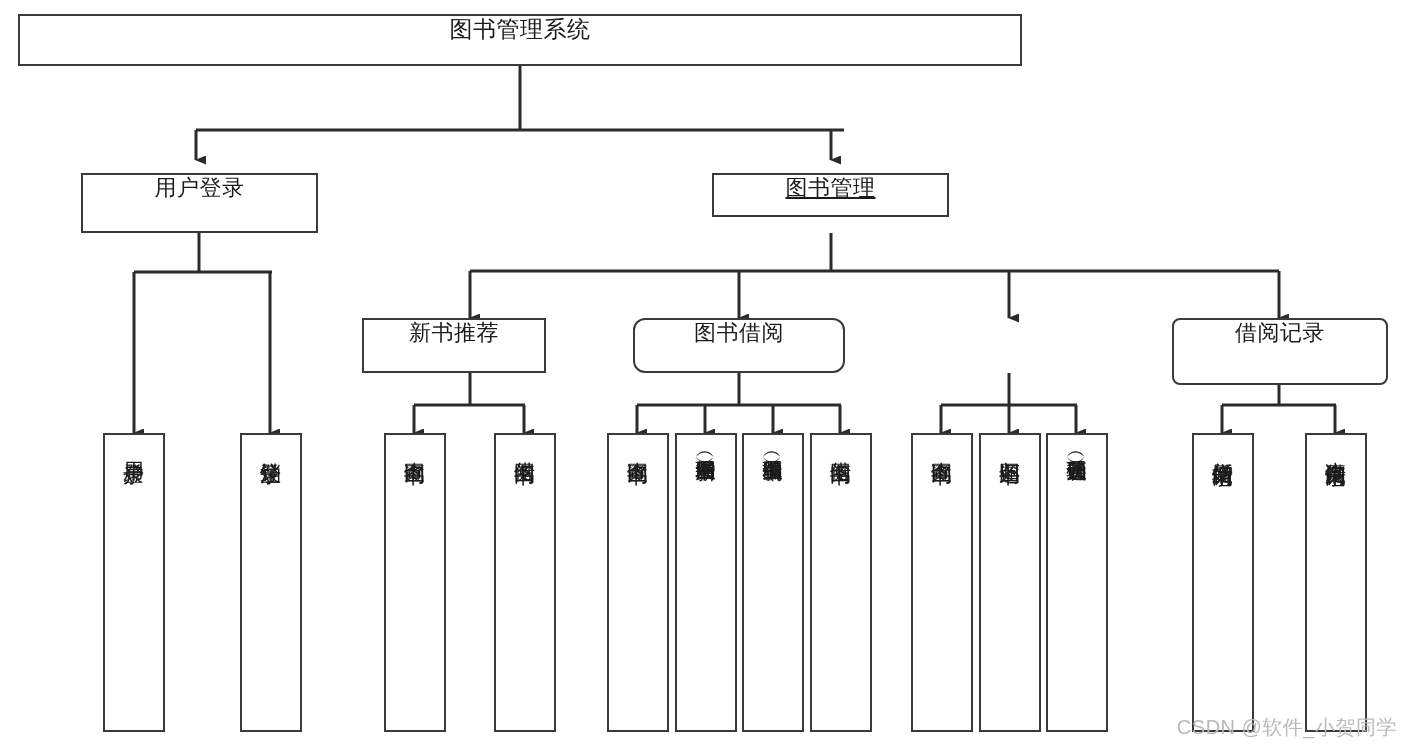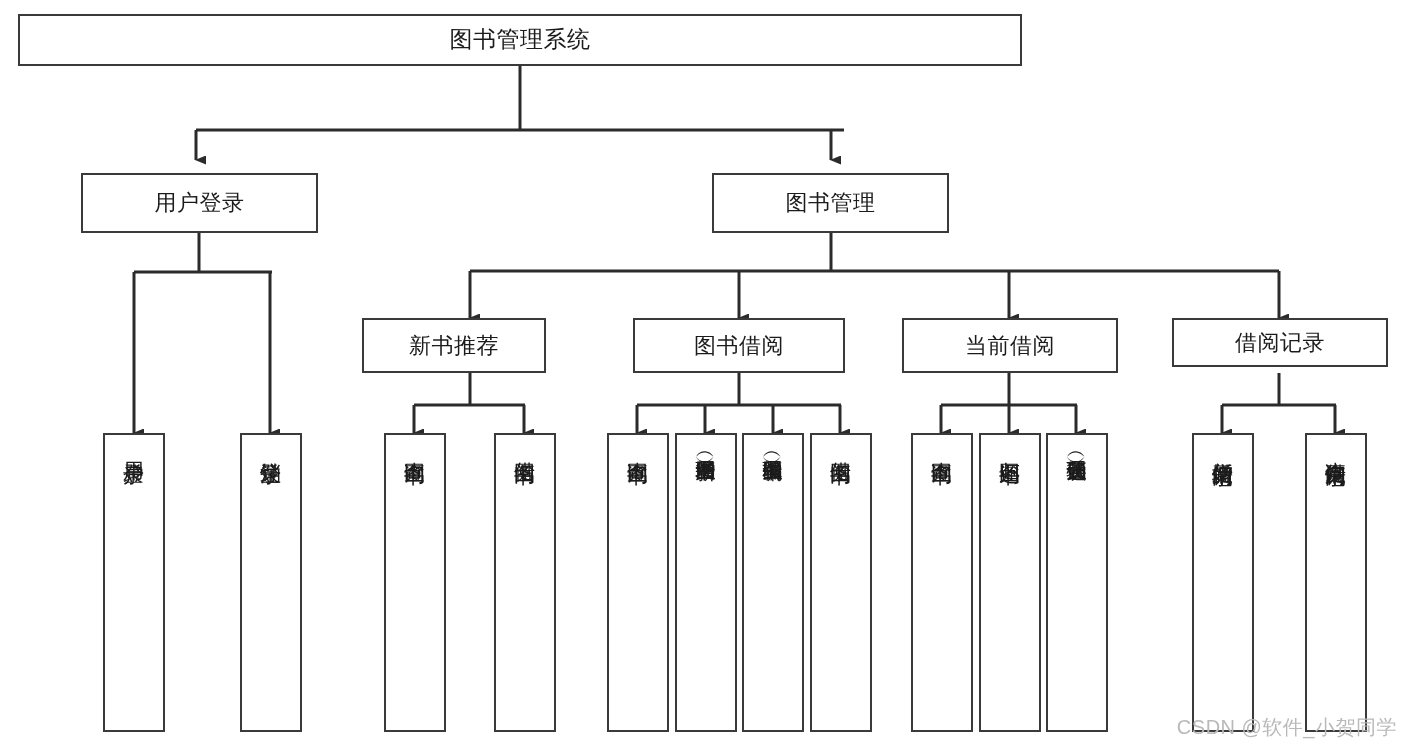--- a/index.html
+++ b/index.html
@@ -25,21 +25,21 @@
     width: 1405px;
     height: 747px;
     pointer-events: none;
   }
   .node {
     position: absolute;
     box-sizing: border-box;
     background: #ffffff;
     border: 2px solid #3a3a3a;
     display: flex;
-    align-items: center;
+    align-items: flex-start;
     justify-content: center;
     color: #1b1b1b;
   }
   .node-label {
     display: block;
     text-align: center;
     line-height: 1.18;
     white-space: nowrap;
   }
   .node.horizontal .node-label {
@@ -131,34 +131,31 @@
     </g>
   </svg>
 
   <div class="node root horizontal" style="left:18px; top:14px; width:1004px; height:52px;">
     <span class="node-label">图书管理系统</span>
   </div>
 
   <div class="node horizontal" style="left:81px; top:173px; width:237px; height:60px;">
     <span class="node-label">用户登录</span>
   </div>
-  <div class="node horizontal" style="left:712px; top:173px; width:237px; height:60px;">
+  <div class="node horizontal" style="left:712px; top:173px; width:237px; height:44px;text-decoration:underline;">
     <span class="node-label">图书管理</span>
   </div>
 
   <div class="node horizontal" style="left:362px; top:318px; width:184px; height:55px;">
     <span class="node-label">新书推荐</span>
   </div>
-  <div class="node horizontal" style="left:633px; top:318px; width:212px; height:55px;">
+  <div class="node horizontal" style="left:633px; top:318px; width:212px; height:55px;border-radius:12px;">
     <span class="node-label">图书借阅</span>
   </div>
-  <div class="node horizontal" style="left:902px; top:318px; width:216px; height:55px;">
-    <span class="node-label">当前借阅</span>
-  </div>
-  <div class="node horizontal" style="left:1172px; top:318px; width:216px; height:49px;">
+  <div class="node horizontal" style="left:1172px; top:318px; width:216px; height:67px;border-radius:8px;">
     <span class="node-label">借阅记录</span>
   </div>
 
   <div class="node vertical" style="left:103px; top:433px; width:62px; height:299px;">
     <span class="node-label">用户登录</span>
   </div>
   <div class="node vertical" style="left:240px; top:433px; width:62px; height:299px;">
     <span class="node-label">注销登录</span>
   </div>
 

